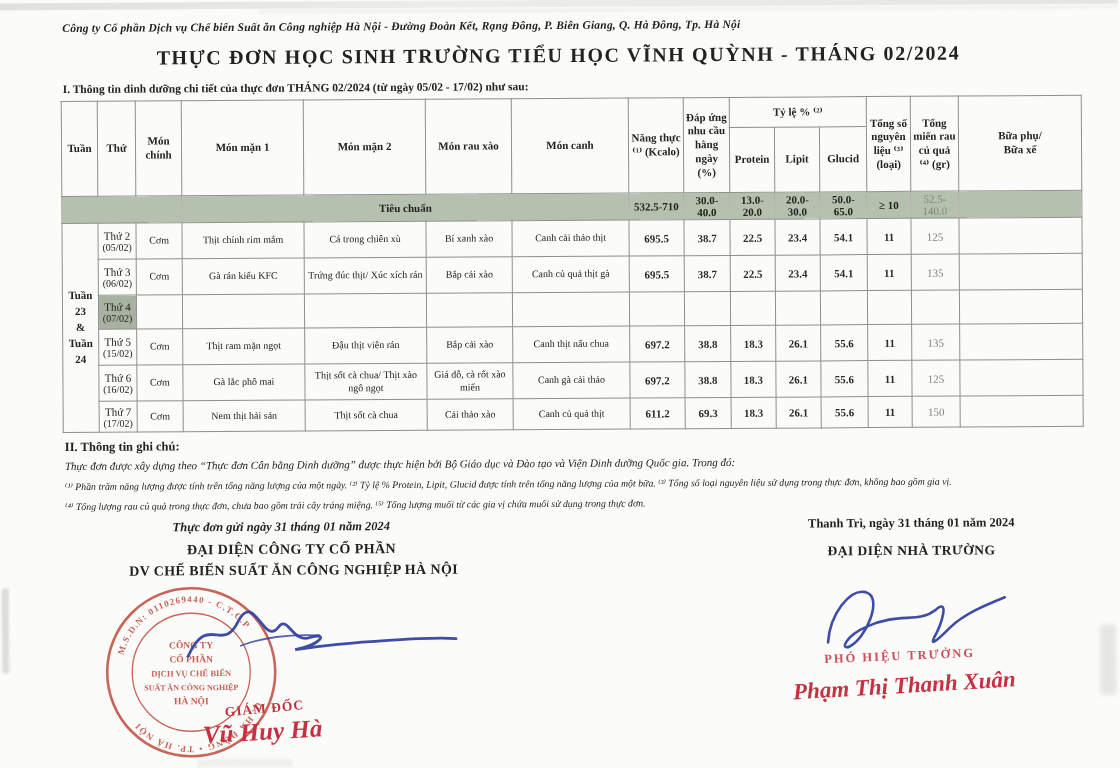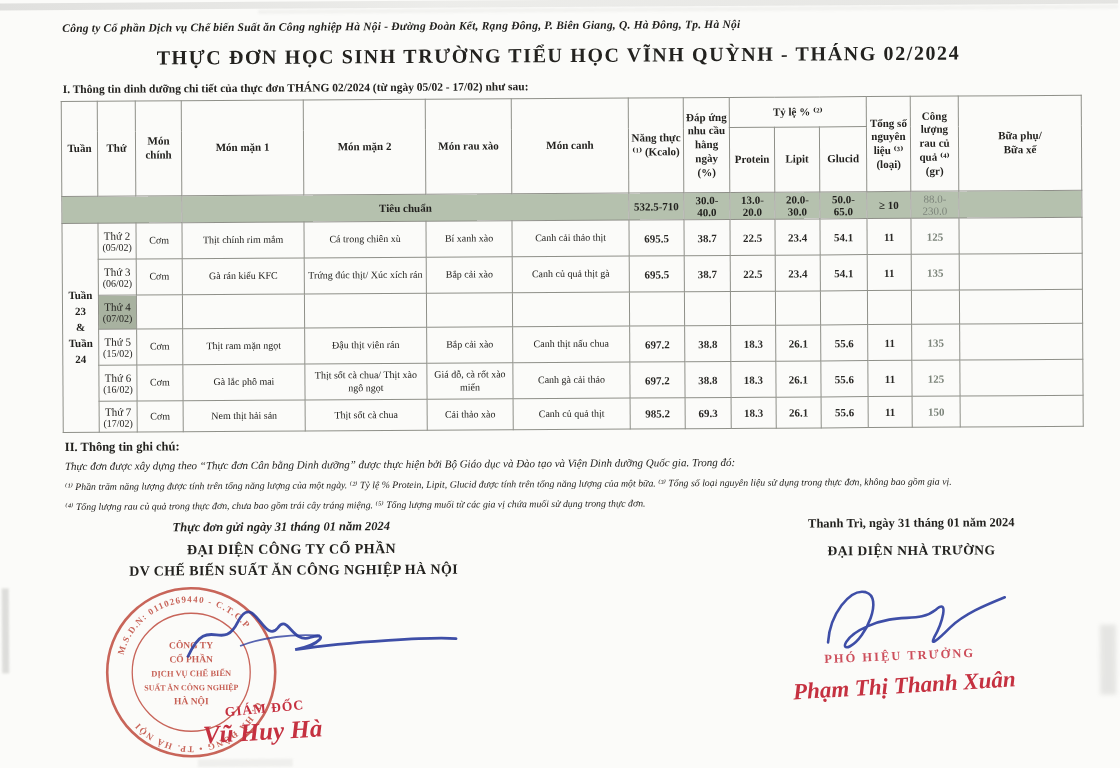--- a/index.html
+++ b/index.html
@@ -26,21 +26,21 @@
   tr.std-row { height:26px; background:var(--band_green,#b5c1ae); }
   tr.std-row td { font-weight:bold; }
   .std-label { font-weight:bold; }
   tr.day-row { height:36px; }
   tr.day-row.r3 { height:34px; } tr.day-row.r6 { height:31px; }
   td.week-cell { font-weight:bold; white-space:pre-line; line-height:1.45; font-size:11px; }
   td.day-cell .d1 { display:block; font-weight:normal; font-size:11px; }
   td.day-cell .d2 { display:block; font-size:10px; }
   td.day-cell.shaded { background:var(--cell_shade,#a8b2a0); }
   td.num { font-weight:bold; color:#2b2a27;border-radius:10px; }
-  td.veg { font-weight:bold; color:var(--faded,#7d857b); }
+  td.veg { font-weight:normal; color:var(--faded,#7d857b); }
   td.menu-item { font-size:10px; line-height:1.25; padding:1px 3px; }
   th.pre, td.pre { white-space:pre-line; }
 
   .notes-h { position:absolute; left:64px; top:437px; font-size:12.5px; font-weight:bold; }
   .notes-intro { position:absolute; left:64px; top:457px; font-size:11px; font-style:italic; font-weight:500; white-space:nowrap; }
   .fn { position:absolute; font-size:9.8px; font-style:italic; white-space:nowrap; }
   .fn.l1 { left:64px; top:478px; } .fn.l2 { left:64px; top:498px; }
 
   .sig-left-date { position:absolute; left:100px; top:518px; width:360px; text-align:center; font-size:12.5px; font-weight:bold; font-style:italic; }
   .sig-left-t1 { position:absolute; left:110px; top:540px; width:360px; text-align:center; font-size:14px; font-weight:bold; letter-spacing:.4px; }
@@ -96,41 +96,41 @@
         <th rowspan="2">Thứ</th>
         <th rowspan="2">Món chính</th>
         <th rowspan="2">Món mặn 1</th>
         <th rowspan="2">Món mặn 2</th>
         <th rowspan="2">Món rau xào</th>
         <th rowspan="2">Món canh</th>
         <th rowspan="2">Năng thực ⁽¹⁾ (Kcalo)</th>
         <th rowspan="2">Đáp ứng nhu cầu hằng ngày (%)</th>
         <th colspan="3">Tỷ lệ % ⁽²⁾</th>
         <th rowspan="2">Tổng số nguyên liệu ⁽³⁾ (loại)</th>
-        <th rowspan="2">Công lượng rau củ quả ⁽⁴⁾ (gr)</th>
+        <th rowspan="2">Tổng miến rau củ quả ⁽⁴⁾ (gr)</th>
         <th rowspan="2" class="pre">Bữa phụ/
 Bữa xế</th>
       </tr>
       <tr class="hdr-sub">
         <th>Protein</th>
         <th>Lipit</th>
         <th>Glucid</th>
       </tr>
     </thead>
     <tbody>
       <tr class="std-row">
         <td colspan="3"></td>
         <td colspan="4" class="std-label">Tiêu chuẩn</td>
         <td>532.5-710</td>
         <td>30.0-40.0</td>
         <td>13.0-20.0</td>
         <td>20.0-30.0</td>
         <td>50.0-65.0</td>
         <td>≥ 10</td>
-        <td style="color:var(--faded);font-weight:normal">88.0-230.0</td>
+        <td style="color:var(--faded);font-weight:normal">52.5-140.0</td>
         <td></td>
       </tr>
 
       <tr class="day-row r1">
         <td class="week-cell" rowspan="6">Tuần
 23
 &amp;
 Tuần
 24</td>
         <td class="day-cell">
@@ -235,21 +235,21 @@
       <tr class="day-row r6">
         <td class="day-cell">
             <span class="d1">Thứ 7</span>
             <span class="d2">(17/02)</span>
           </td>
         <td class="menu-item">Cơm</td>
         <td class="menu-item">Nem thịt hải sản</td>
         <td class="menu-item">Thịt sốt cà chua</td>
         <td class="menu-item">Cải thảo xào</td>
         <td class="menu-item">Canh củ quả thịt</td>
-        <td class="num">985.2</td>
+        <td class="num">611.2</td>
         <td class="num">69.3</td>
         <td class="num">18.3</td>
         <td class="num">26.1</td>
         <td class="num">55.6</td>
         <td class="num">11</td>
         <td class="veg">150</td>
         <td></td>
       </tr>
     </tbody>
   </table>

